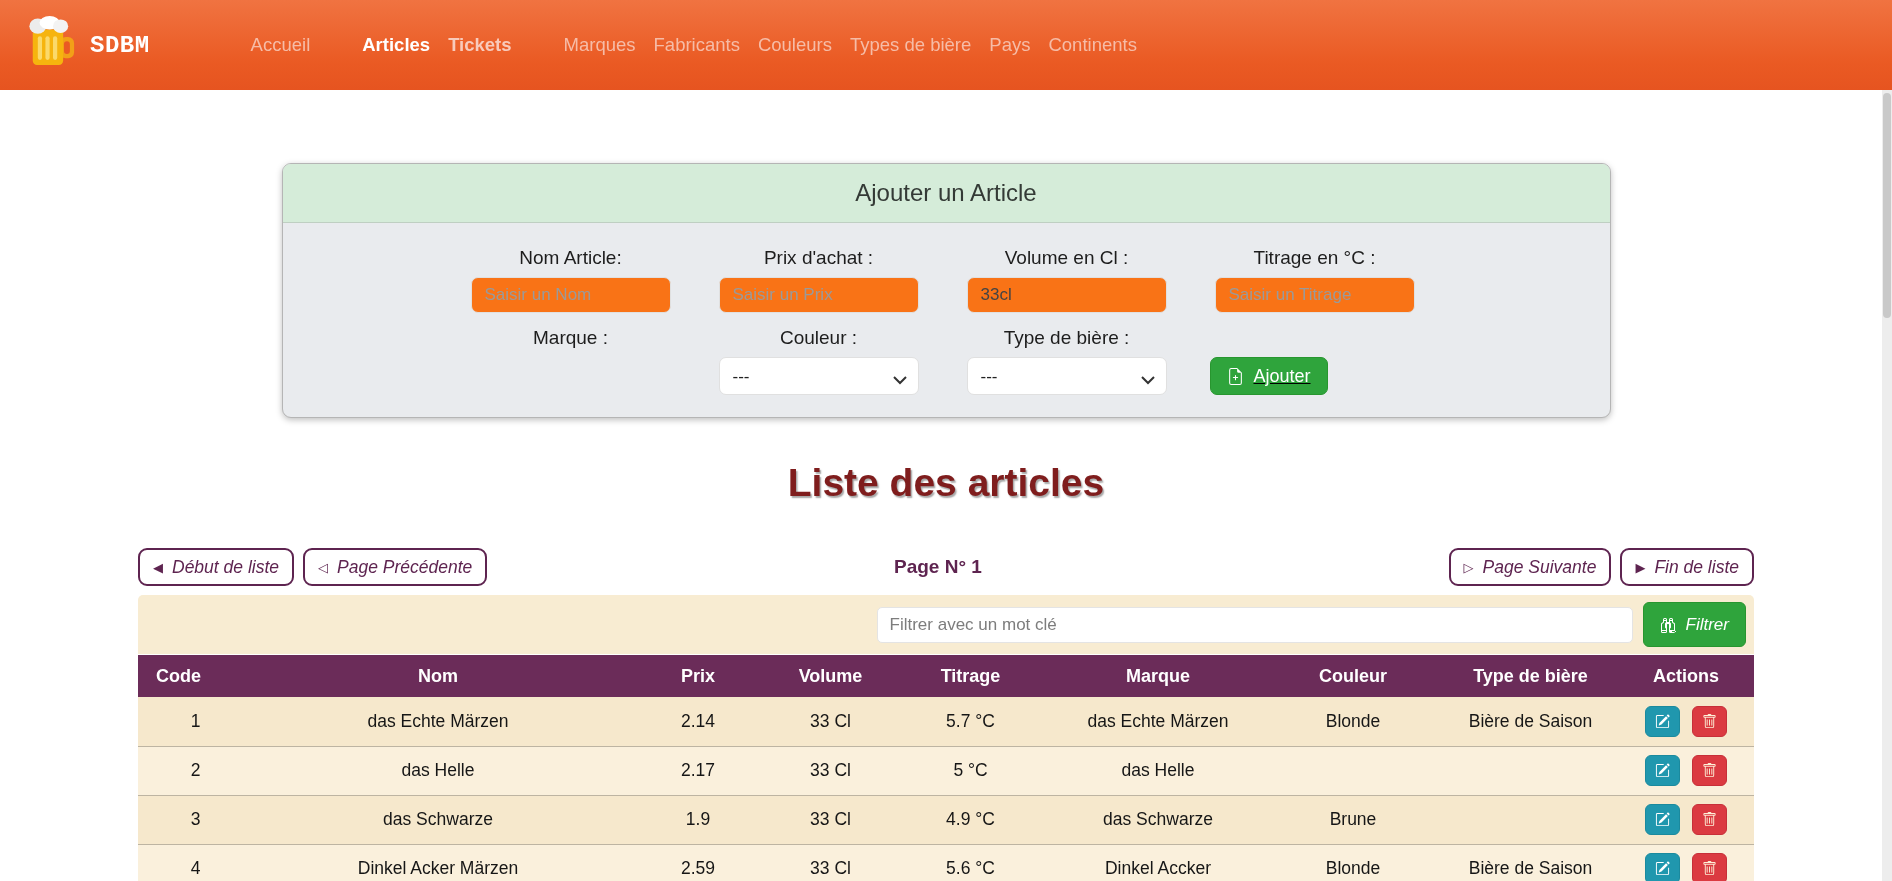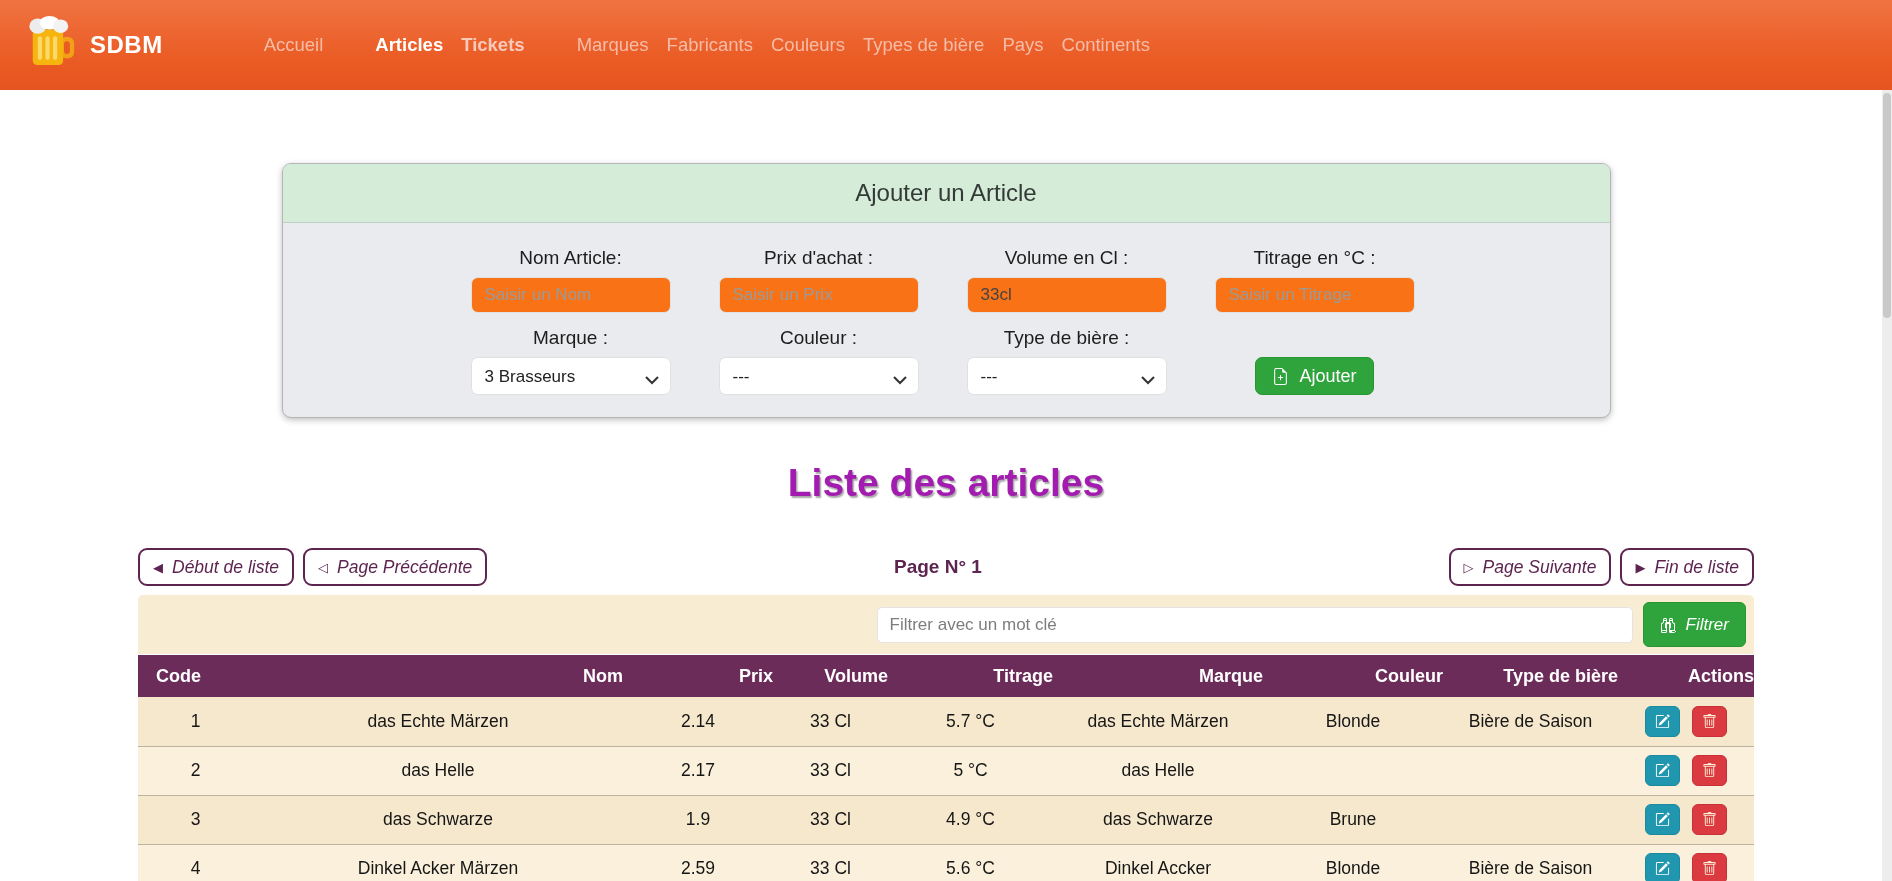--- a/index.html
+++ b/index.html
@@ -2,21 +2,21 @@
 <html><head>
 <meta charset="utf-8">
 <style>
   * { margin:0; padding:0; box-sizing:border-box; }
   html,body { width:1892px; height:881px; overflow:hidden; background:#fff;
               font-family:"Liberation Sans", sans-serif; }
 
   
   .navbar { height:90px; background:linear-gradient(180deg,#f07341 0%,#ea5a23 70%,#e65420 100%);
             display:flex; align-items:center; padding:0 26px; }
-  .brand { display:flex; align-items:center; gap:10px; }
+  .brand { display:flex; align-items:center; gap:10px;font-family:Liberation Mono, monospace; }
   .brand-name { color:#fff; font-weight:bold; font-size:24px; letter-spacing:.5px; }
   .nav-list { display:flex; list-style:none; margin-left:92px; align-items:center; }
   .nav-item { padding:0 9px; font-size:18.5px; color:#f6bca7; cursor:pointer; white-space:nowrap; }
   .nav-item.grp { margin-left:34px; }
   .nav-item.active { color:#ffffff; font-weight:bold; }
   .nav-item.semi { color:#f8cabb; font-weight:bold; }
 
   
   .panel { width:1329px; margin:73px auto 16px; border:1px solid #b5b5b5; border-radius:9px;
            box-shadow:0 2px 6px rgba(0,0,0,.25); overflow:hidden; background:#e9ebee; }
@@ -36,25 +36,25 @@
   .select-wrap select { appearance:none; -webkit-appearance:none; width:100%; height:38px;
                  border:1px solid #e0e0e0; border-radius:7px; background:#fff;
                  padding:0 32px 0 13px; font-size:17px; color:#222;
                  font-family:"Liberation Sans",sans-serif; }
   .chev { position:absolute; right:12px; top:14px; pointer-events:none; }
 
   .btn-green { display:inline-flex; align-items:center; gap:10px; background:#2fa43c;
                border:1px solid #28962f; border-radius:7px; color:#fff; font-size:18px;
                padding:0 16px; height:38px; cursor:pointer;
                font-family:"Liberation Sans",sans-serif; }
-  .field.btn-cell { align-items:center; justify-content:flex-end; }
+  .field.btn-cell { align-items:flex-start; justify-content:flex-end;text-decoration:underline; }
 
   
   .list-title { margin-top:40px; text-align:center; font-size:39px; font-weight:bold;
-                color:#a21caf; line-height:50px;
+                color:#7f1d1d; line-height:50px;
                 text-shadow:1.5px 1.5px 1.5px rgba(0,0,0,.35); }
 
   .list-controls { width:1616px; margin:39px auto 0; height:40px; display:flex;
                    align-items:center; }
   .pg-group { display:flex; gap:9px; }
   .pg-btn { display:inline-flex; align-items:center; gap:9px; background:#fff;
             border:2px solid #5e2450; border-radius:9px; padding:0 13px; height:38px;
             color:#5e2450; font-style:italic; font-size:17.5px; cursor:pointer;
             font-family:"Liberation Sans",sans-serif; }
   .pg-icon { font-style:normal; font-size:13px; line-height:1; }
@@ -69,21 +69,21 @@
                       padding:0 12px; font-size:17px; color:#ef4444;
                       font-family:"Liberation Sans",sans-serif; }
   .filter-bar input::placeholder { color:#7d7d7d; }
   .btn-filter { height:45px; font-size:17px; border-radius:6px;font-style:italic; }
 
   table { width:100%; border-collapse:collapse; table-layout:fixed; margin-top:1px; }
   col.c-code{width:115px} col.c-nom{width:370px} col.c-prix{width:150px}
   col.c-vol{width:115px} col.c-titr{width:165px} col.c-marq{width:210px}
   col.c-coul{width:180px} col.c-type{width:175px} col.c-act{width:136px}
   thead th { background:#6b2c59; color:#fff; font-size:18px; font-weight:bold;
-             height:42px; text-align:right; }
+             height:42px; text-align:center; }
   thead th.th-code { text-align:left; padding-left:18px; }
   tbody td { height:49px; font-size:17.5px; color:#161616; text-align:center;
              overflow:hidden; white-space:nowrap; }
   tbody tr:nth-child(odd)  { background:#f6e8cc; }
   tbody tr:nth-child(even) { background:#faf0dc; }
   tbody tr + tr td { border-top:1px solid #bdb4a2; }
   .actions-cell { text-align:center; }
   .row-btn { display:inline-flex; align-items:center; justify-content:center;
              width:35px; height:31px; border-radius:6px; cursor:pointer; border:none;
              vertical-align:middle; }
@@ -146,30 +146,20 @@
         <label>Volume en Cl :</label>
         <input type="text" value="33cl" style="">
       </div>
       <div class="field">
         <label>Titrage en °C :</label>
         <input type="text" placeholder="Saisir un Titrage" style="">
       </div>
 
       <div class="field">
         <label>Marque :</label>
-        <div class="select-wrap">
-          <select>
-            <option selected="">3 Brasseurs</option>
-          </select>
-          <span class="chev">
-            <svg width="14" height="9" viewBox="0 0 14 9">
-                <path d="M1 1l6 6 6-6" stroke="#333" stroke-width="2" fill="none"></path>
-              </svg>
-          </span>
-        </div>
       </div>
       <div class="field">
         <label>Couleur :</label>
         <div class="select-wrap">
           <select>
             <option selected="">---</option>
           </select>
           <span class="chev">
             <svg width="14" height="9" viewBox="0 0 14 9">
                 <path d="M1 1l6 6 6-6" stroke="#333" stroke-width="2" fill="none"></path>

